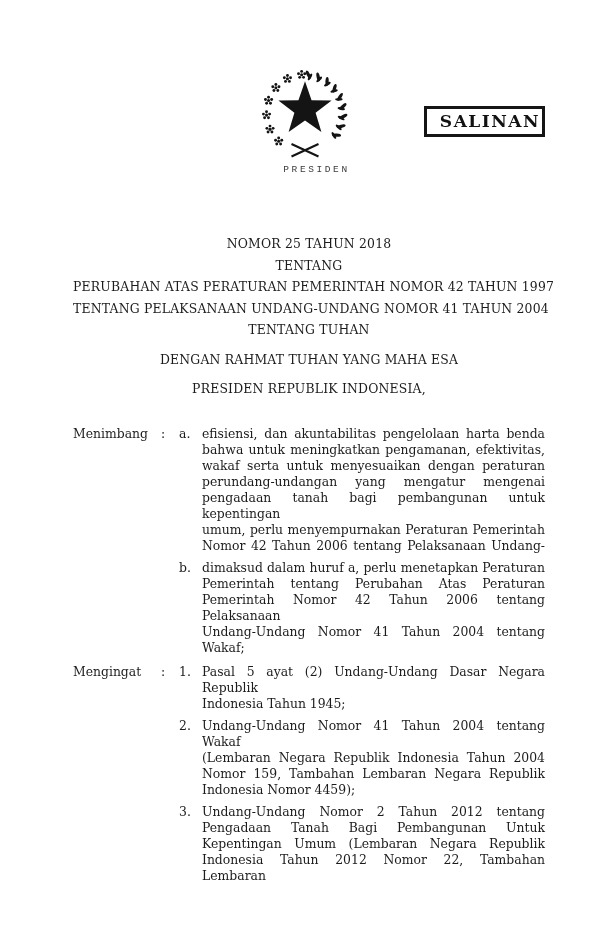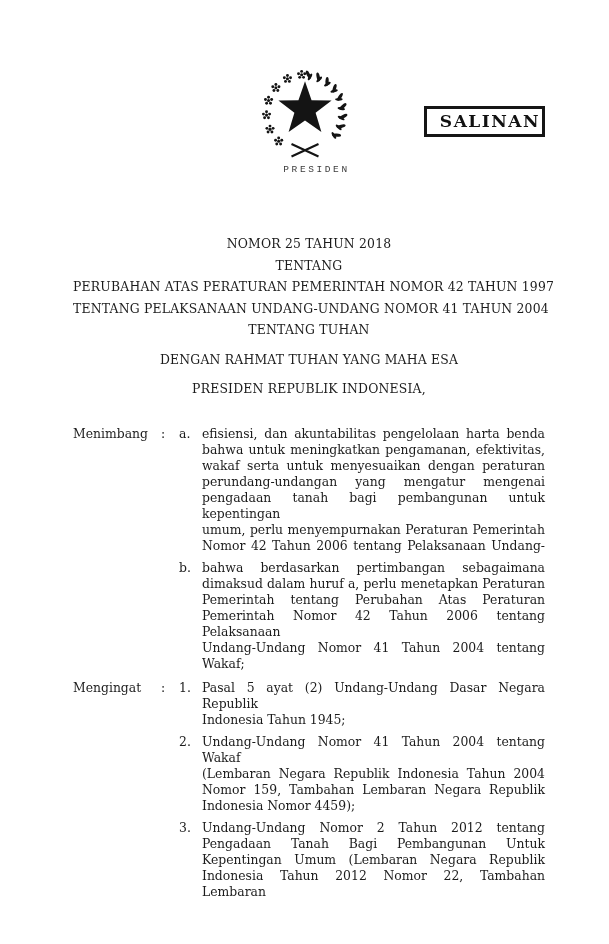--- a/index.html
+++ b/index.html
@@ -159,21 +159,20 @@
               <div class="jline">wakaf serta untuk menyesuaikan dengan peraturan</div>
               <div class="jline">perundang-undangan yang mengatur mengenai</div>
               <div class="jline">pengadaan tanah bagi pembangunan untuk kepentingan</div>
               <div class="jline">umum, perlu menyempurnakan Peraturan Pemerintah</div>
               <div class="jline">Nomor 42 Tahun 2006 tentang Pelaksanaan Undang-</div>
             </div>
         </div>
         <div class="clause-item">
           <div class="item-marker">b.</div>
           <div class="item-lines">
-              <div class="jline">bahwa berdasarkan pertimbangan sebagaimana</div>
               <div class="jline">dimaksud dalam huruf a, perlu menetapkan Peraturan</div>
               <div class="jline">Pemerintah tentang Perubahan Atas Peraturan</div>
               <div class="jline">Pemerintah Nomor 42 Tahun 2006 tentang Pelaksanaan</div>
               <div class="jline last">Undang-Undang Nomor 41 Tahun 2004 tentang Wakaf;</div>
             </div>
         </div>
       </div>
     </div>
 
     <div class="clause-section legal-basis">

